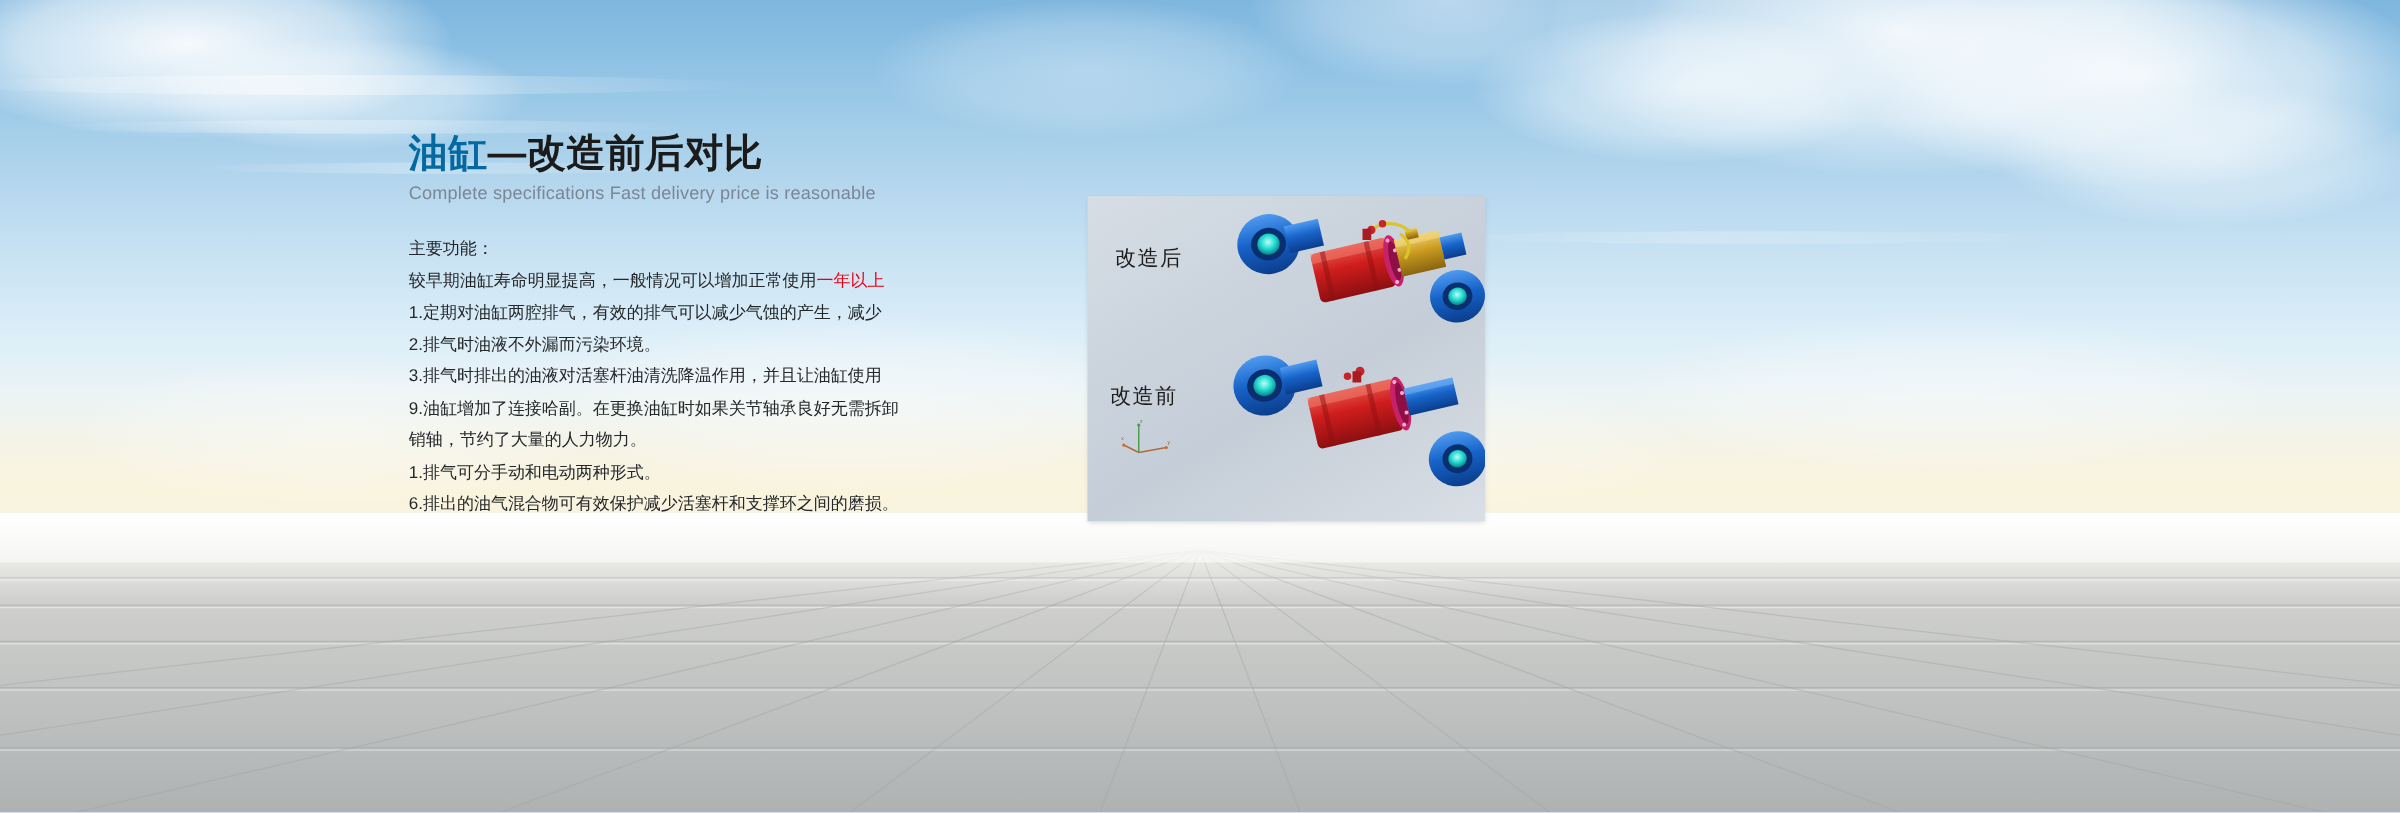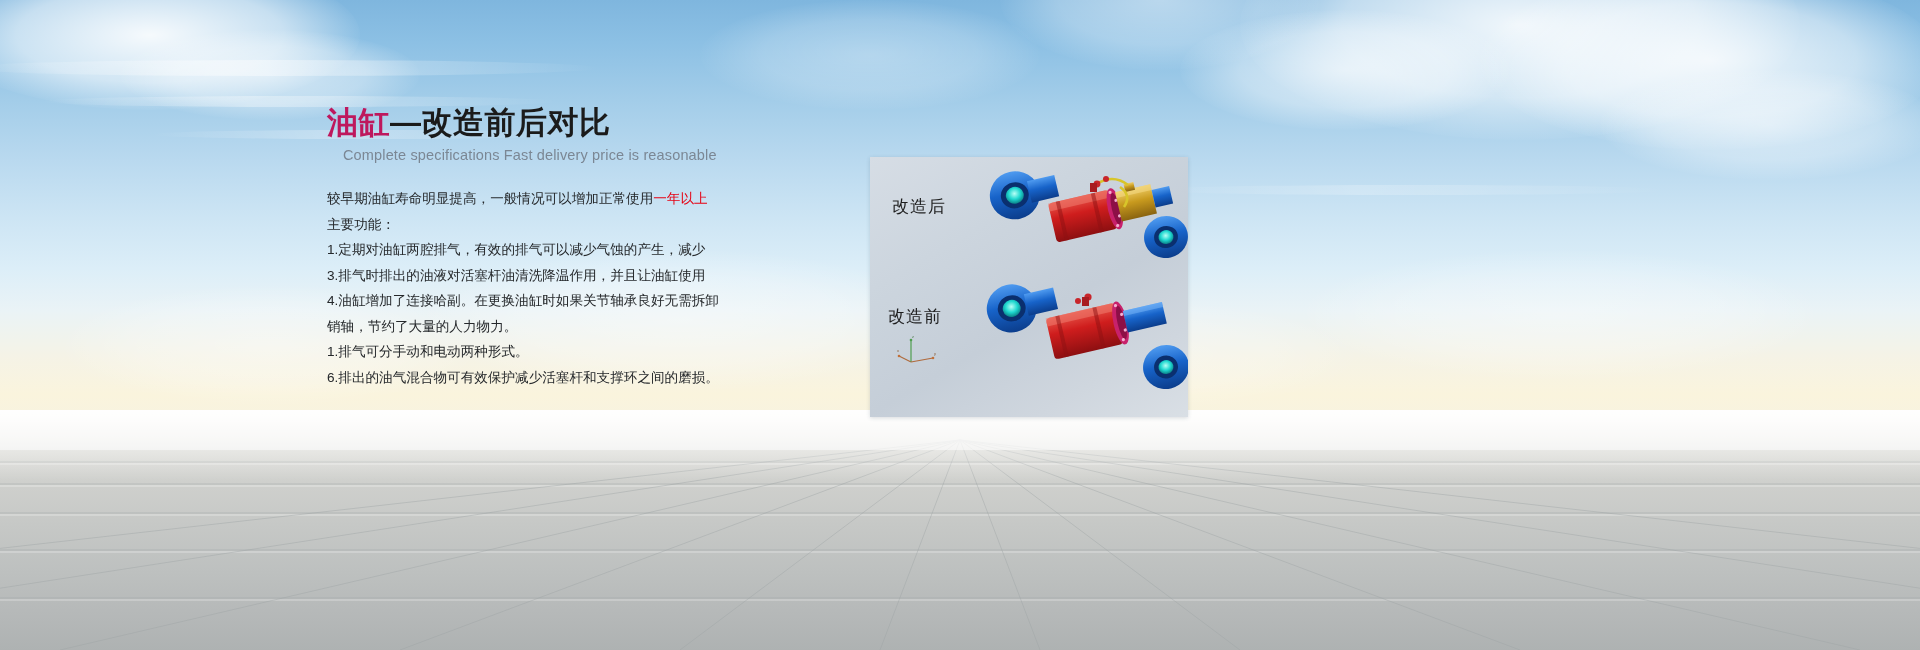--- a/index.html
+++ b/index.html
@@ -75,28 +75,27 @@
     width: 560px;
   }
   .headline {
     font-size: 31px;
     font-weight: bold;
     letter-spacing: .5px;
     line-height: 38px;
     color: #1b1b1b;
     white-space: nowrap;
   }
-  .headline .hl-red { color: #be185d; }
+  .headline .hl-red { color: #0369a1; }
   .subhead {
     margin-top: 5px;
     font-size: 14.5px;
     color: #7b8794;
     letter-spacing: .15px;
     white-space: nowrap;
-    margin-left: 16px;
   }
   .body {
     margin-top: 23px;
     font-size: 13.6px;
     color: #25282b;
     line-height: 25.5px;
   }
   .body p { white-space: nowrap; }
   .body .accent { color: #e60012; }
 
@@ -188,25 +187,26 @@
 
   <div class="copy">
 
     <div class="headline">
       <span class="hl-red">油缸</span><span>—改造前后对比</span>
     </div>
 
     <div class="subhead">Complete specifications Fast delivery price is reasonable</div>
 
     <div class="body">
+      <p>主要功能：</p>
       <p><span>较早期油缸寿命明显提高，一般情况可以增加正常使用</span><span class="accent">一年以上</span></p>
-      <p>主要功能：</p>
       <p>1.定期对油缸两腔排气，有效的排气可以减少气蚀的产生，减少</p>
+      <p>2.排气时油液不外漏而污染环境。</p>
       <p>3.排气时排出的油液对活塞杆油清洗降温作用，并且让油缸使用</p>
-      <p>4.油缸增加了连接哈副。在更换油缸时如果关节轴承良好无需拆卸</p>
+      <p>9.油缸增加了连接哈副。在更换油缸时如果关节轴承良好无需拆卸</p>
       <p>销轴，节约了大量的人力物力。</p>
       <p>1.排气可分手动和电动两种形式。</p>
       <p>6.排出的油气混合物可有效保护减少活塞杆和支撑环之间的磨损。</p>
     </div>
   </div>
 
   <div class="panel">
 
     <div class="panel-label label-after">改造后</div>
     <div class="panel-label label-before">改造前</div>

